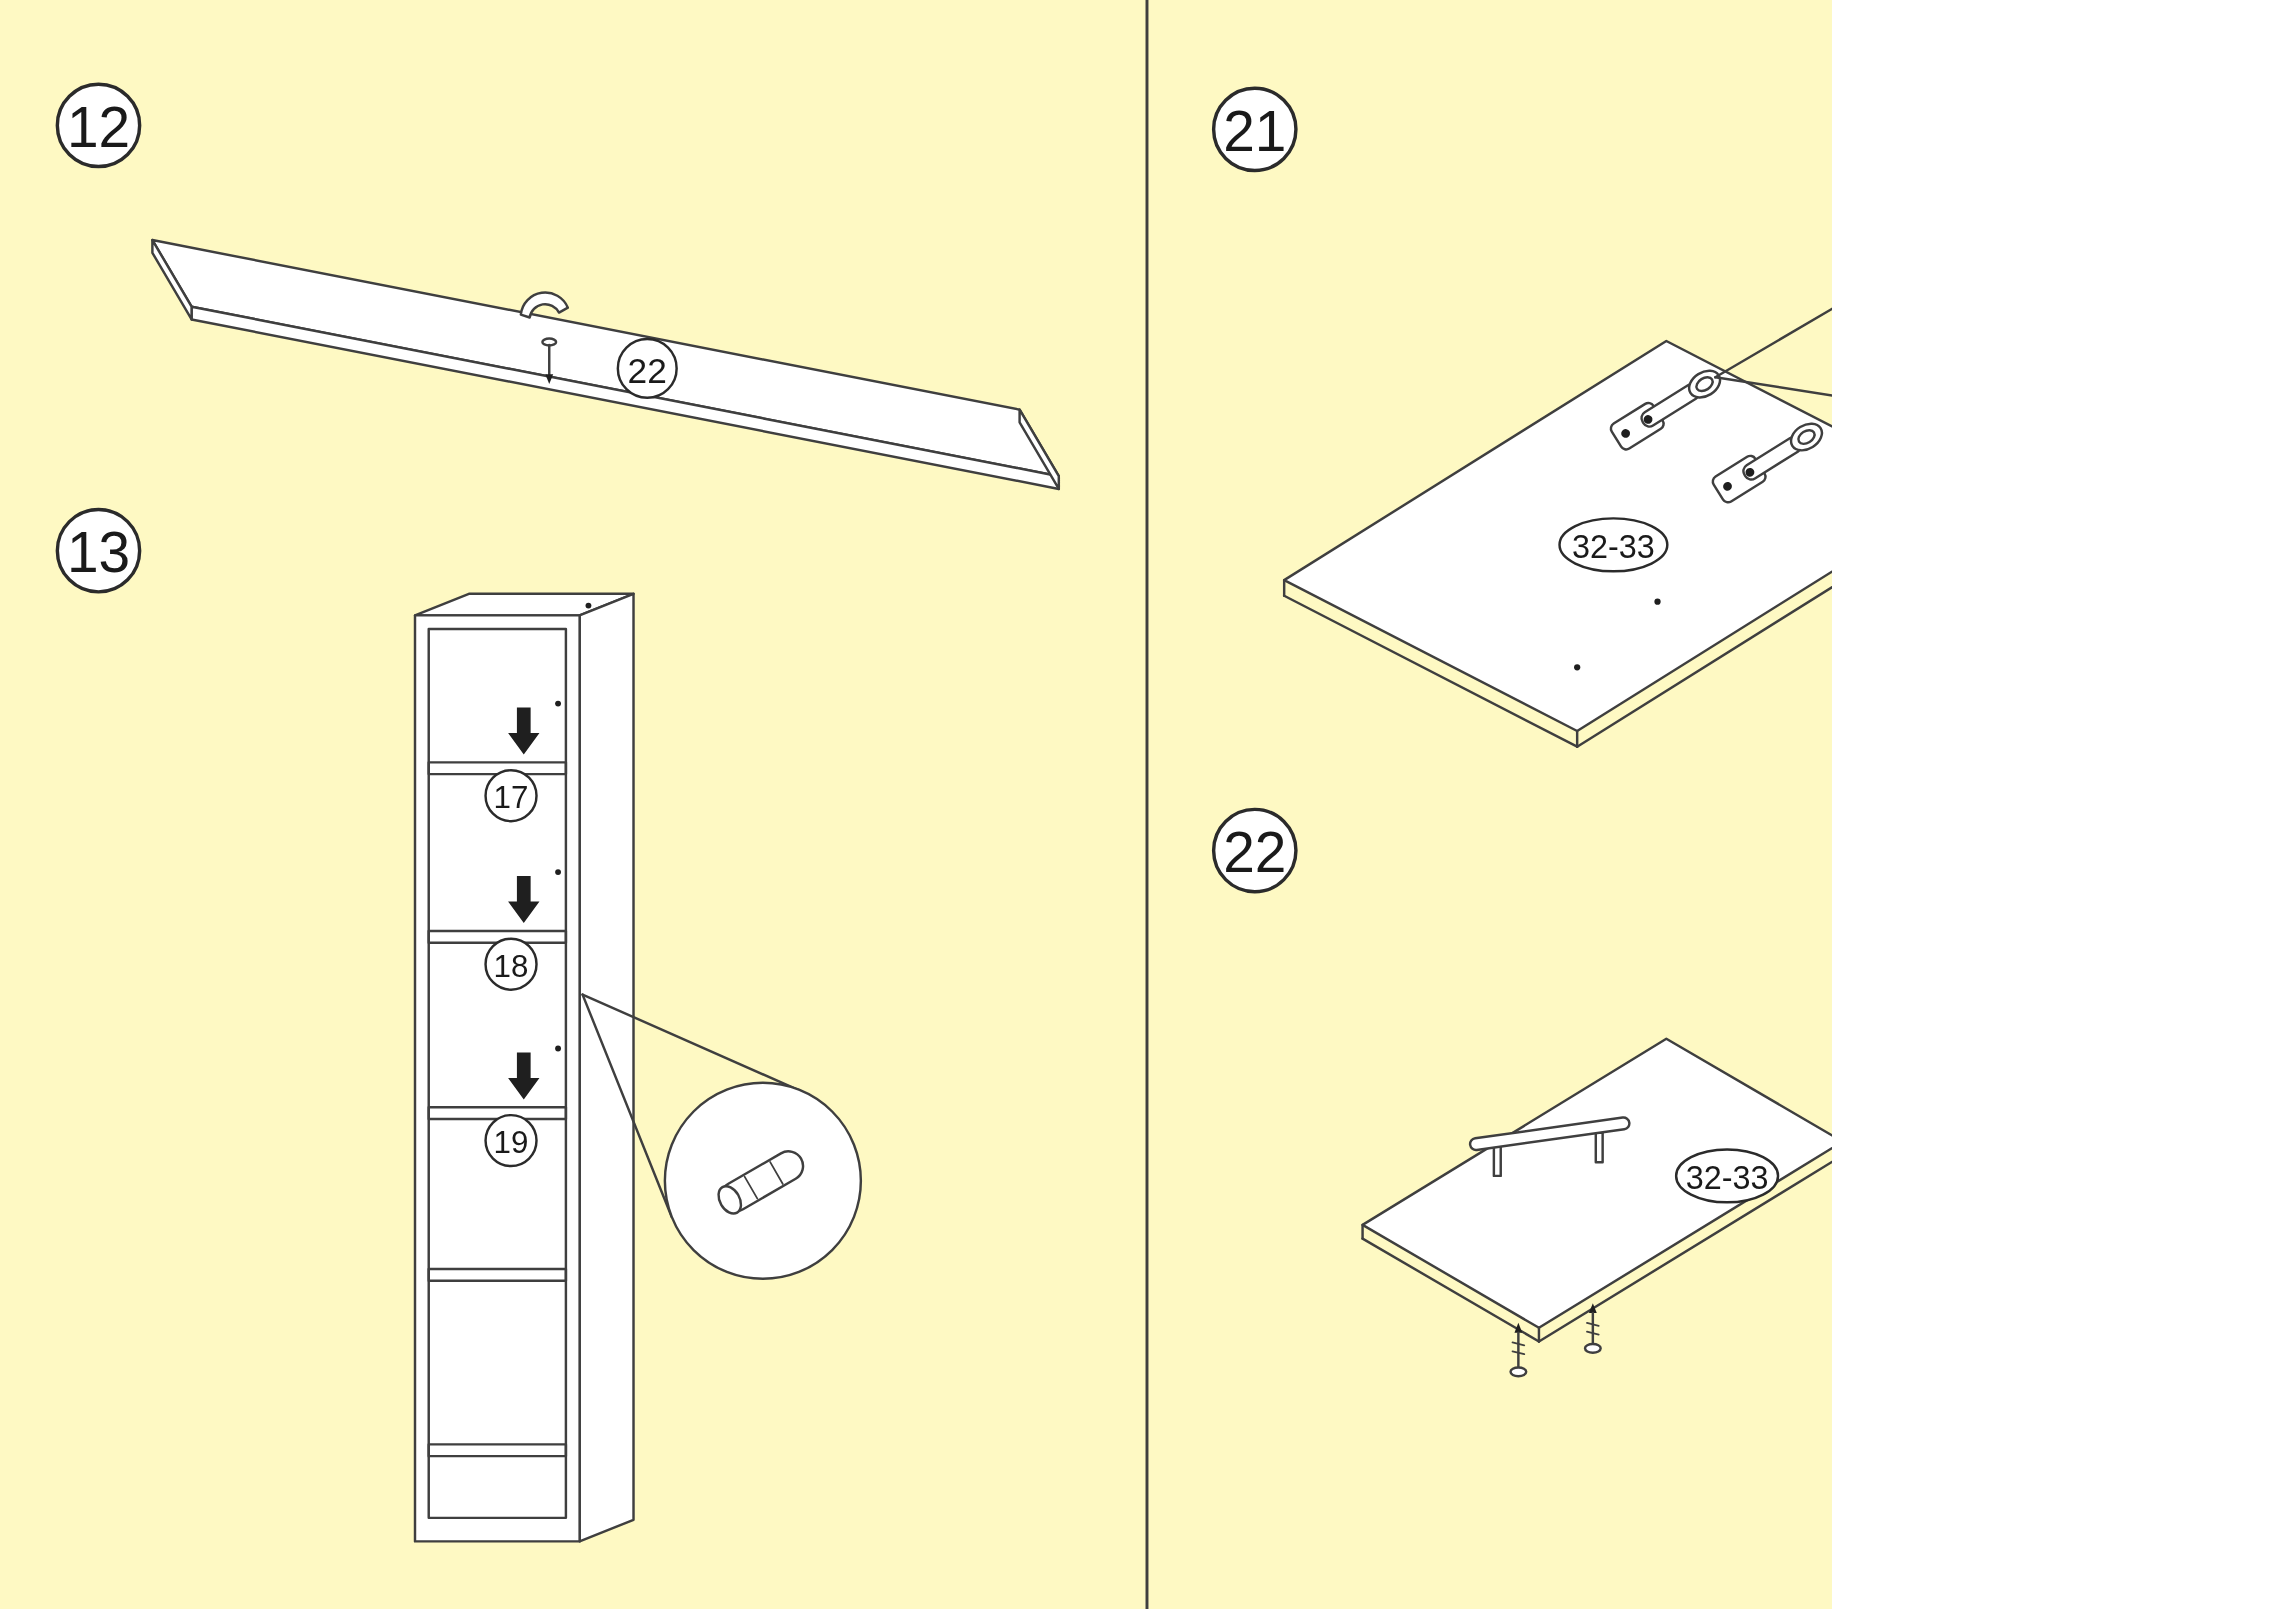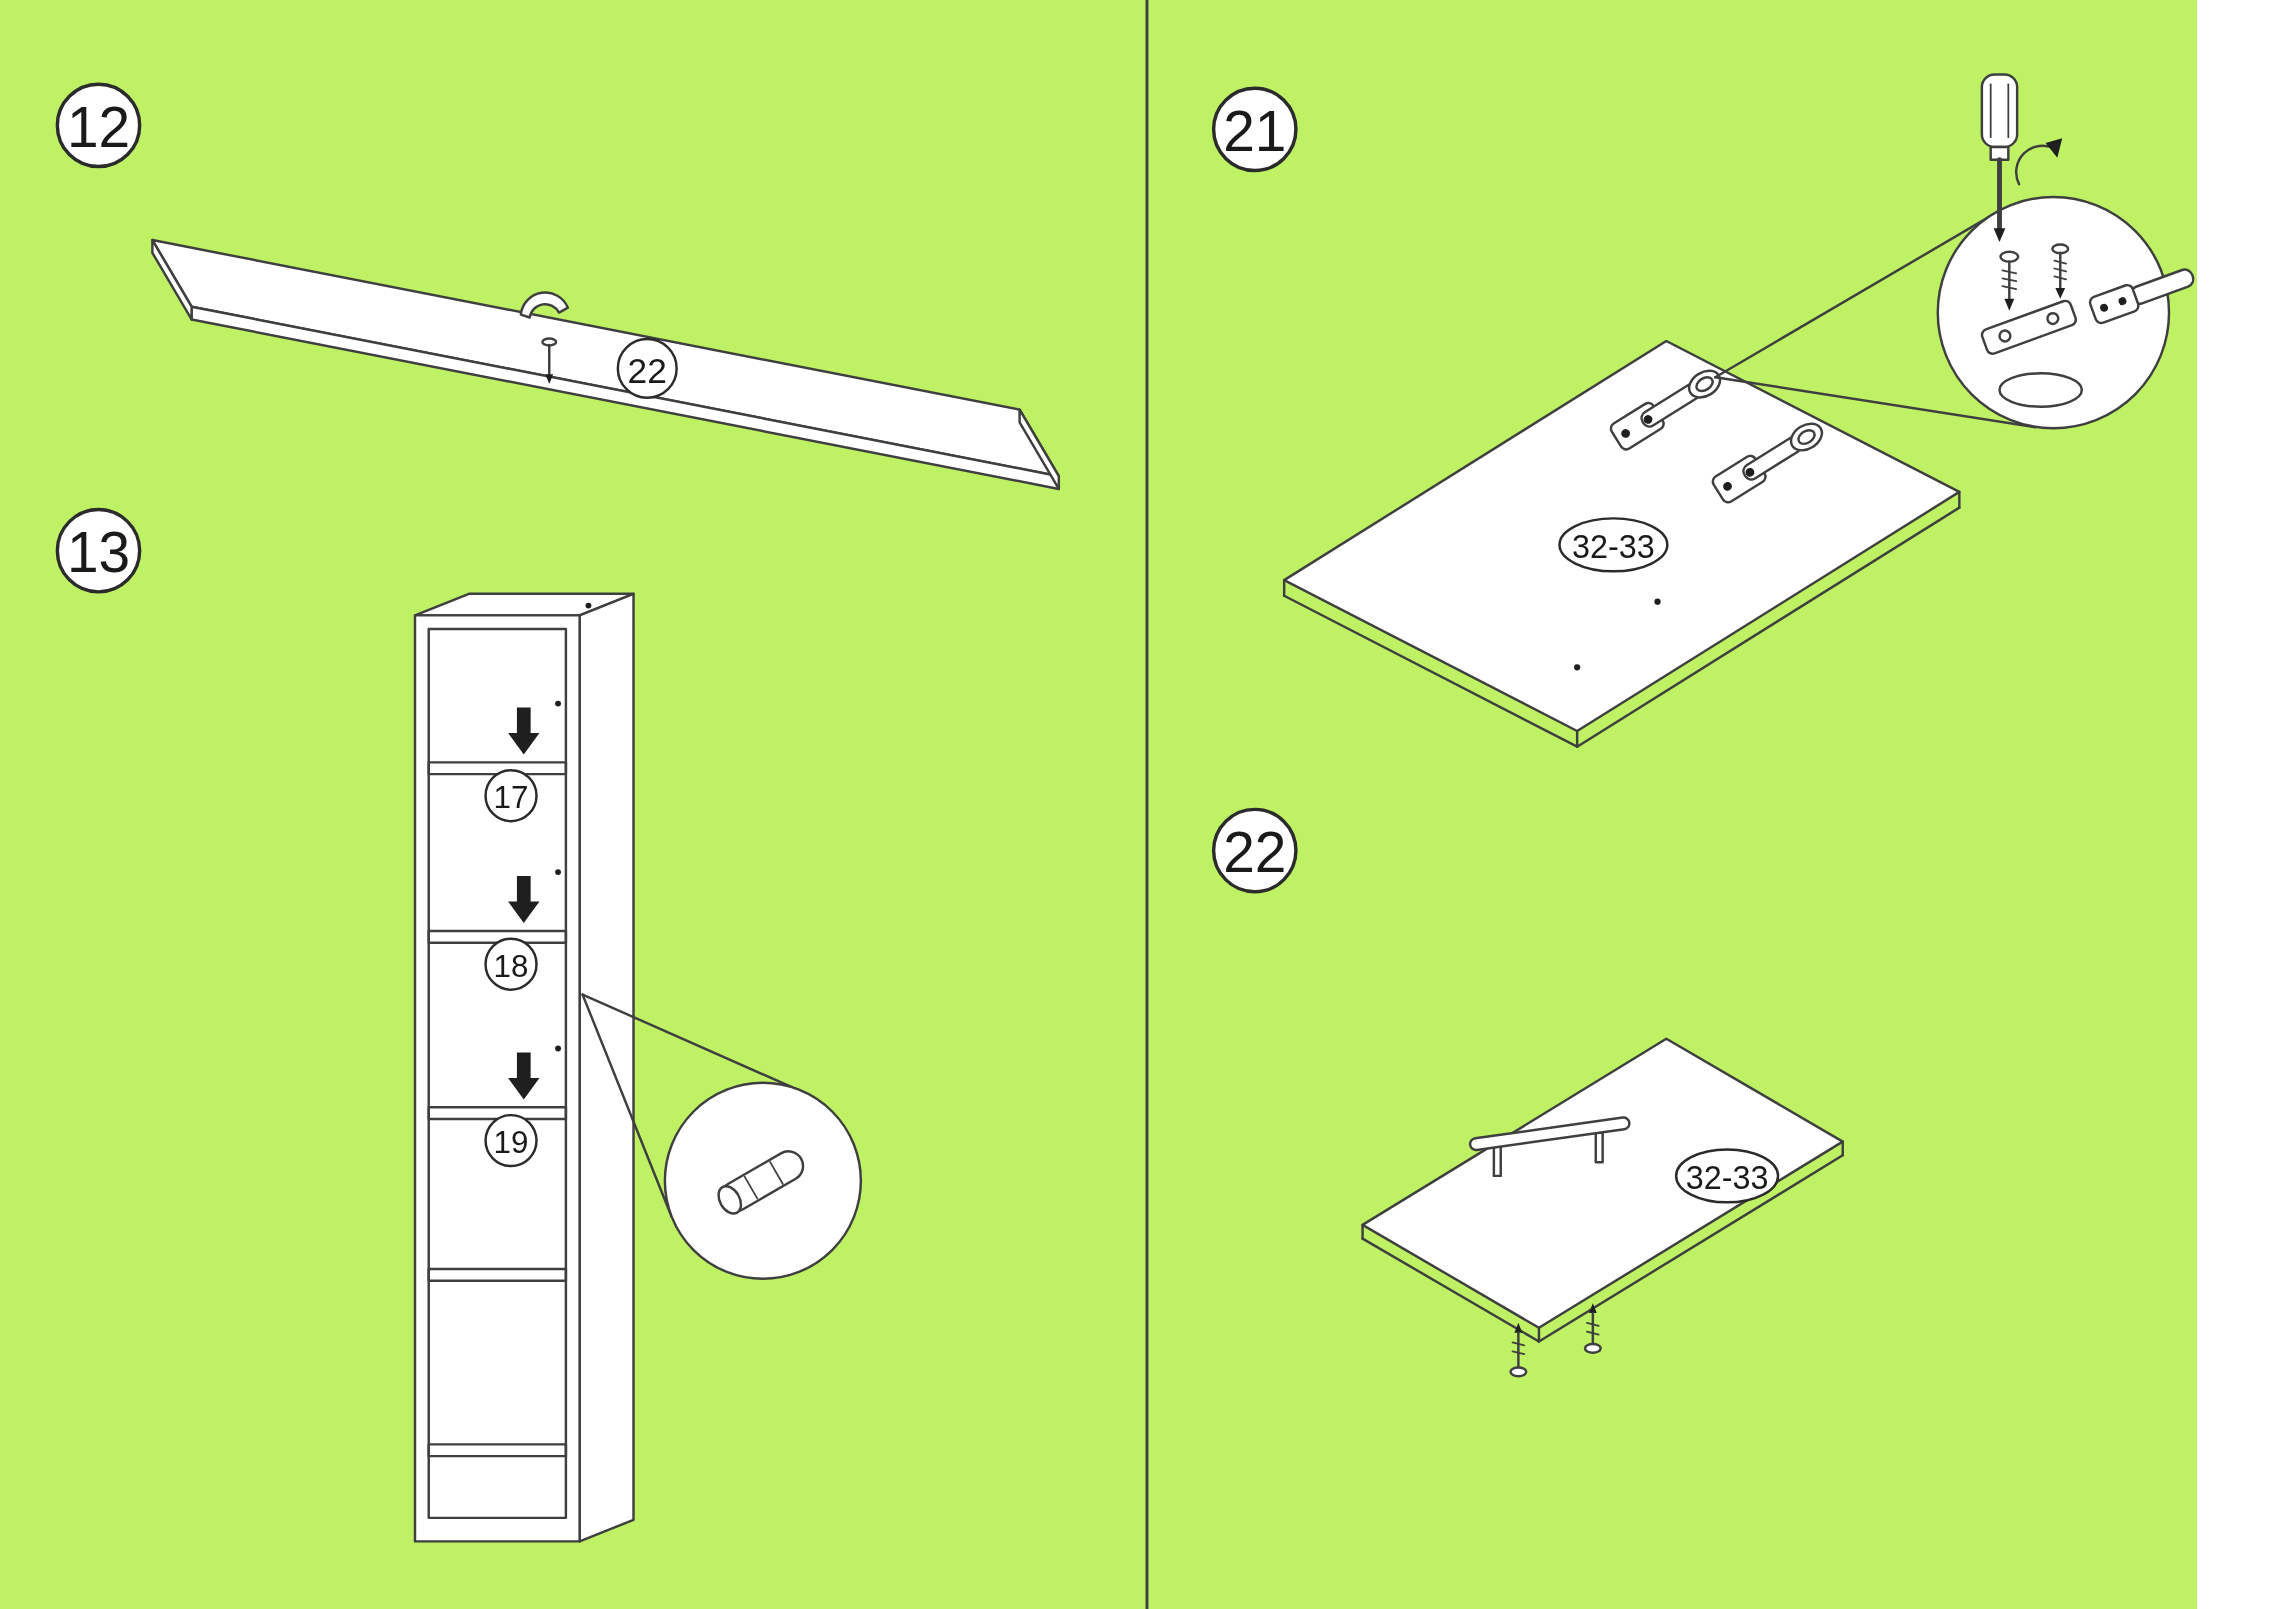--- a/index.html
+++ b/index.html
@@ -1,16 +1,16 @@
 <!DOCTYPE html>
 <html><head>
 <meta charset="utf-8">
 <style>
   html,body{margin:0;padding:0;background:#ffffff;}
-  .page{position:relative;width:2197px;height:1609px;background:#bef264;overflow:hidden;}
+  .page{position:relative;width:1832px;height:1609px;background:#fef9c3;overflow:hidden;}
   svg{display:block;}
   .t{font-family:"Liberation Sans","DejaVu Sans",sans-serif;fill:#1a1a1a;text-anchor:middle;dominant-baseline:central;}
   .step-num{font-size:58px;}
   .shelf-num{font-size:32px;}
   .part-num{font-size:36px;}
   .range-num{font-size:33px;}
   .ln{stroke:#3f3f3f;stroke-width:2.5;fill:none;stroke-linecap:round;stroke-linejoin:round;}
   .thin{stroke-width:1.8;}
   .face{fill:#ffffff;stroke:#3f3f3f;stroke-width:2.5;stroke-linejoin:round;}
   .dark{fill:#1f1f1f;stroke:none;}

